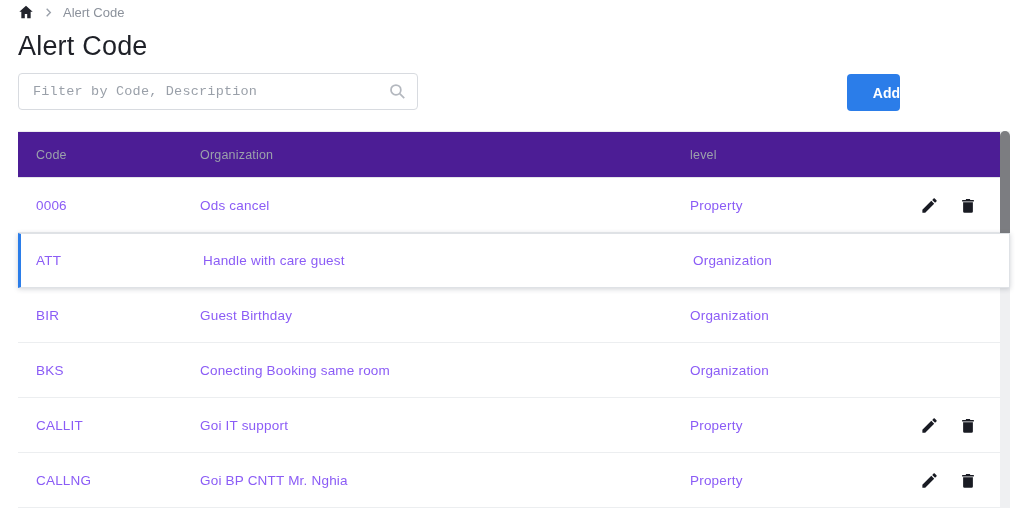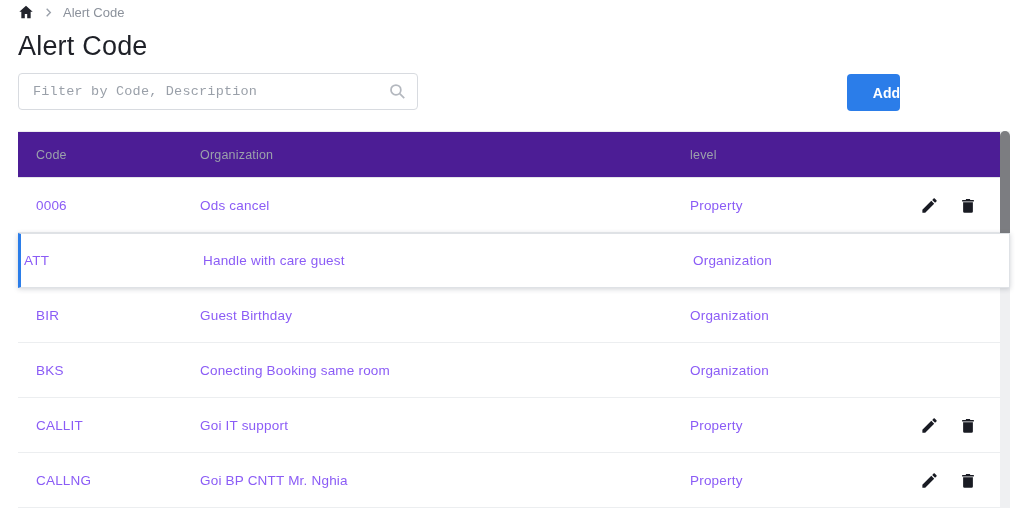--- a/index.html
+++ b/index.html
@@ -42,21 +42,21 @@
     letter-spacing:0.2px; }
   .cell-code   { width:182px; padding-left:18px; }
   .cell-desc   { width:490px; }
   .cell-level  { width:230px; }
   .cell-actions{ flex:1; display:flex; align-items:center; gap:19px; }
   .icon-btn { width:19px; height:19px; cursor:pointer; display:flex;
     align-items:center; justify-content:center; background:none; border:none; padding:0; }
   .row.selected { position:relative; z-index:3; width:992px; height:55px;
     border:1px solid #dfe2e6; border-left:3px solid #2b7de9;
     box-shadow:0 1px 5px rgba(40,50,70,0.22); }
-  .row.selected .cell-code { padding-left:3px; }
+  .row.selected .cell-code { padding-left:15px; }
 
   
   .scrollbar-track { position:absolute; left:1000px; top:131px; width:10px;
     height:377px; background:#eff0f2; z-index:2; }
   .scrollbar-thumb { position:absolute; left:0; top:0; width:10px; height:108px;
     background:#7c7d81; border-radius:5px; }
 </style>
 </head>
 <body>
 

